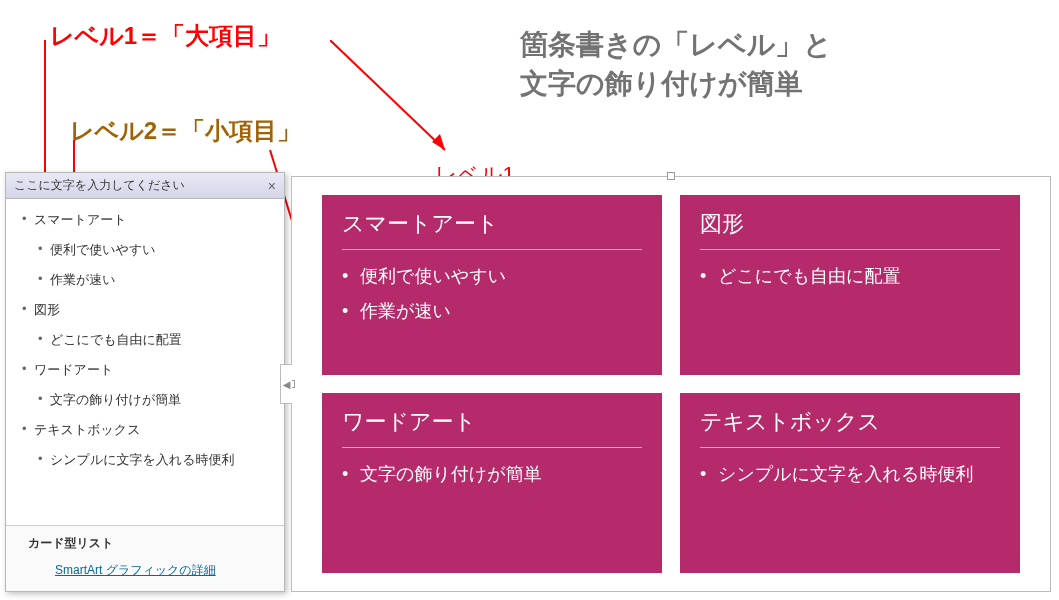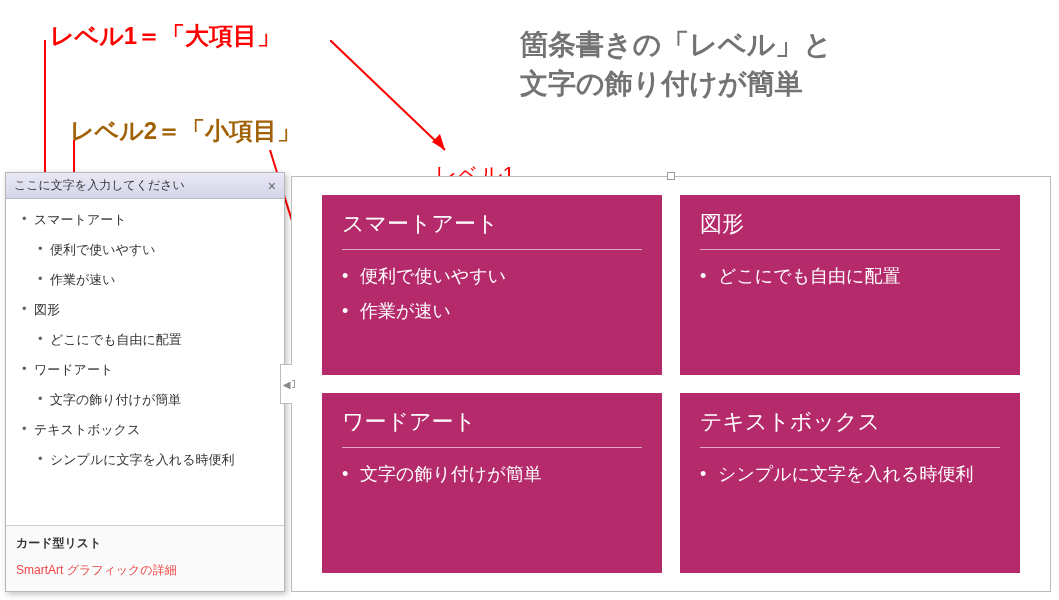--- a/index.html
+++ b/index.html
@@ -146,26 +146,29 @@
       border-top: 1px solid #ccc;
       padding: 8px 10px 12px;
       font-size: 12px;
       color: #333;
       background: #fafafa;
       line-height: 1.5;
     }
     .text-pane-desc .desc-title {
       font-weight: bold;
       margin-bottom: 3px;
+      margin-left: 12px;
     }
     .text-pane-desc .desc-link {
-      color: #ef4444;
+      text-decoration: underline;
+      color: #0369a1;
       margin-top: 6px;
       display: inline-block;
       cursor: pointer;
+      margin-left: 39px;
     }
     
     .canvas {
       position: absolute;
       top: 176px;
       left: 291px;
       width: 760px;
       height: 416px;
       border: 1px solid #bbb;
       background: #fff;

